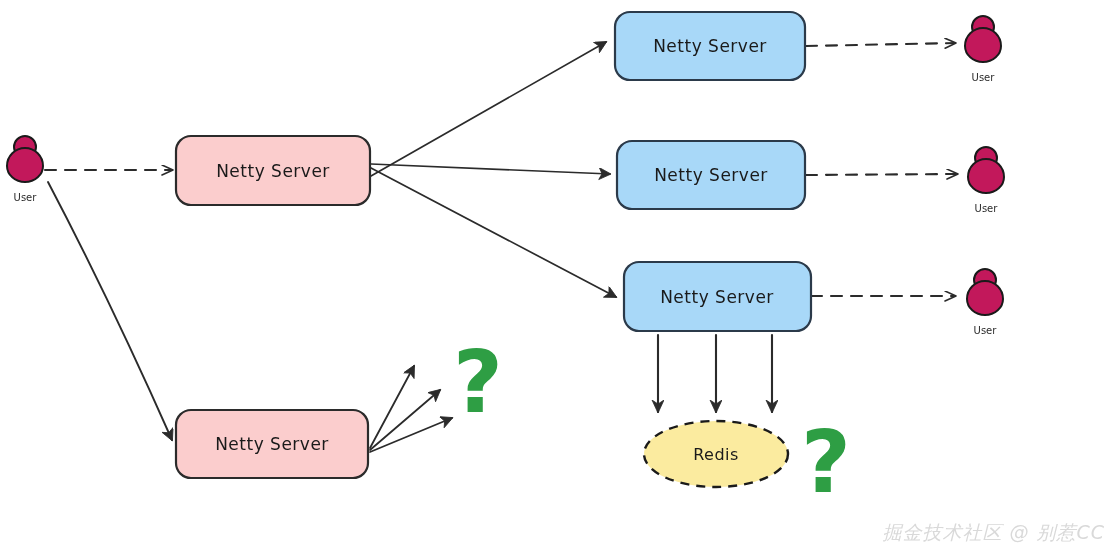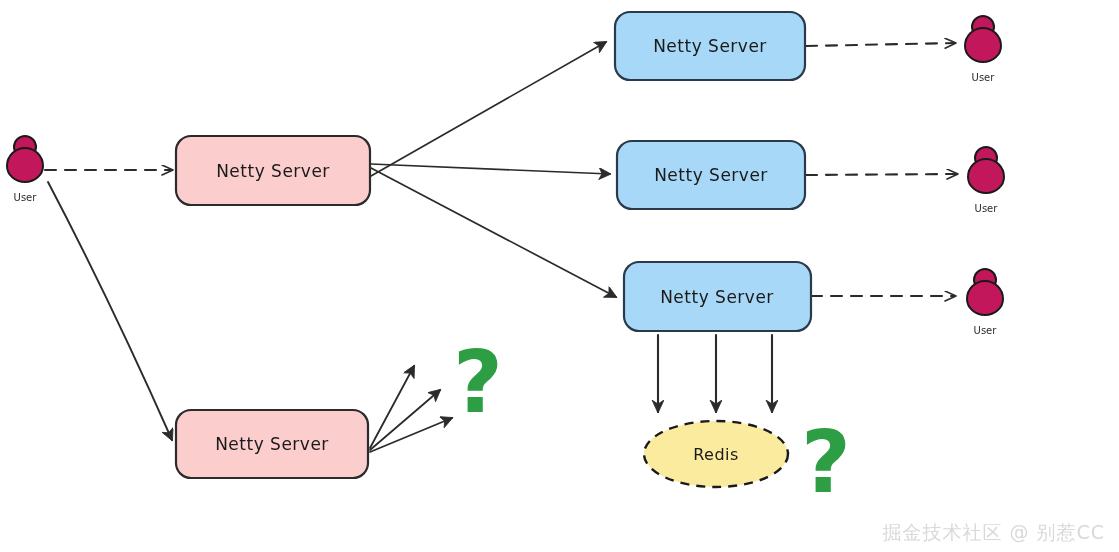--- a/index.html
+++ b/index.html
@@ -50,20 +50,21 @@
   .watermark {
     position: absolute;
     right: 14px;
     bottom: 6px;
     font-family: "DejaVu Sans", sans-serif;
     font-size: 19px;
     color: #d9d9d9;
     letter-spacing: 1px;
     white-space: nowrap;
     user-select: none;
+    font-style: italic;
   }
 </style>
 </head>
 <body>
 
 <div id="canvas">
 
   <svg id="diagram-svg" viewBox="0 0 1119 552">
     <defs>
       <marker id="arrowOpen" markerWidth="14" markerHeight="14" refX="11" refY="5" orient="auto" markerUnits="userSpaceOnUse">

